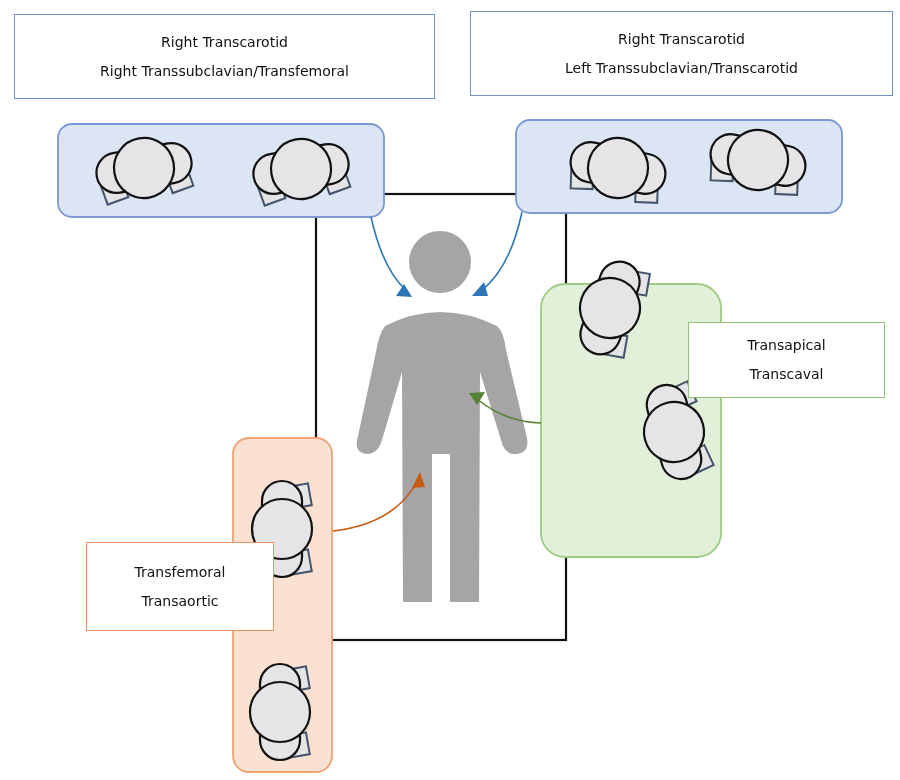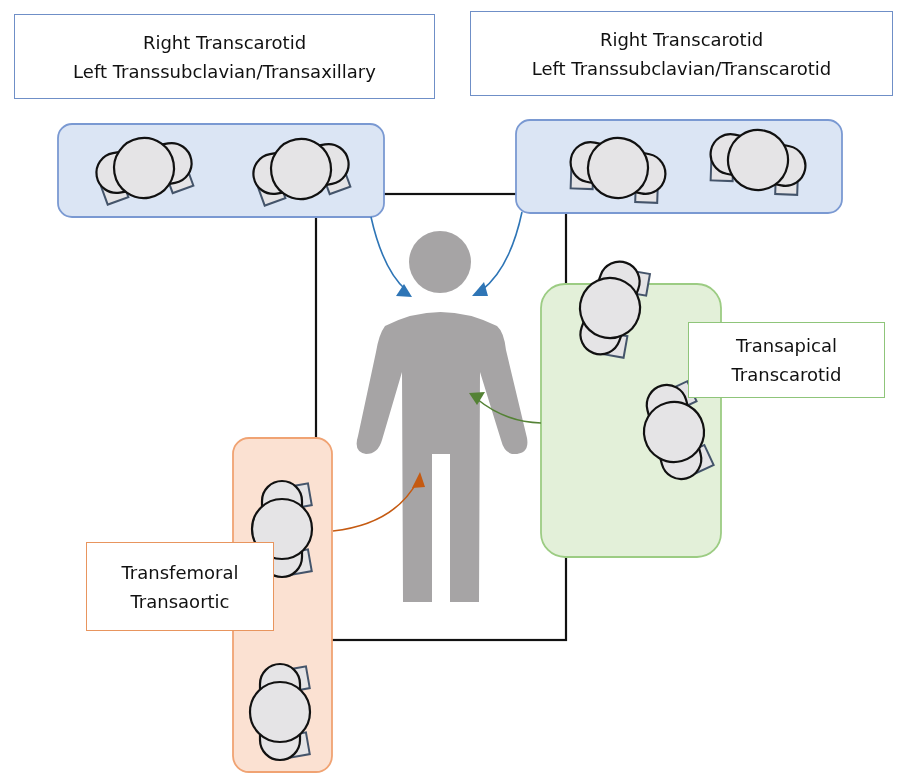--- a/index.html
+++ b/index.html
@@ -1,18 +1,18 @@
 <!DOCTYPE html>
 <html><head>
 <meta charset="utf-8">
 <style>
   html, body { margin:0; padding:0; background:#ffffff; }
   body { width:900px; height:780px; position:relative; overflow:hidden; font-family:"DejaVu Sans", sans-serif; }
   svg { position:absolute; left:0; top:0; }
-  .label-box { position:absolute; background:#fff; display:flex; flex-direction:column; align-items:center; justify-content:center; text-align:center; color:#111; font-size:18px; line-height:29px; box-sizing:border-box; font-family:"DejaVu Sans", sans-serif; }
+  .label-box { position:absolute; background:#fff; display:flex; flex-direction:column; align-items:center; justify-content:center; text-align:center; color:#111; font-size:14px; line-height:29px; box-sizing:border-box; font-family:"DejaVu Sans", sans-serif; }
   .lb-blue { border:1.5px solid #6f8fc7; }
   .lb-green { border:1.5px solid #8fc57a; }
   .lb-orange { border:1.5px solid #e8955e;margin-left:32px; }
 </style>
 </head>
 <body>
 
 <svg width="900" height="780" viewBox="0 0 900 780">
   <defs>
     <g id="operator">
@@ -78,29 +78,29 @@
     <polygon points="469,393 485,392 477,405" fill="#548235"></polygon>
   </g>
   <g>
     <path d="M333,531 Q395,524 418,480" fill="none" stroke="#c55a11" stroke-width="1.6"></path>
     <polygon points="420,472 412,488 425,487" fill="#c55a11"></polygon>
   </g>
 </svg>
 
 <div class="label-box lb-blue" style="left:14px;top:14px;width:421px;height:85px;">
   <span>Right Transcarotid</span>
-  <span>Left Transsubclavian/Transaxillary</span>
+  <span>Right Transsubclavian/Transfemoral</span>
 </div>
 
 <div class="label-box lb-blue" style="left:470px;top:11px;width:423px;height:85px;">
   <span>Right Transcarotid</span>
   <span>Left Transsubclavian/Transcarotid</span>
 </div>
 
 <div class="label-box lb-green" style="left:688px;top:322px;width:197px;height:76px;">
   <span>Transapical</span>
-  <span>Transcarotid</span>
+  <span>Transcaval</span>
 </div>
 
 <div class="label-box lb-orange" style="left:54px;top:542px;width:188px;height:89px;">
   <span>Transfemoral</span>
   <span>Transaortic</span>
 </div>
 
 </body></html>

